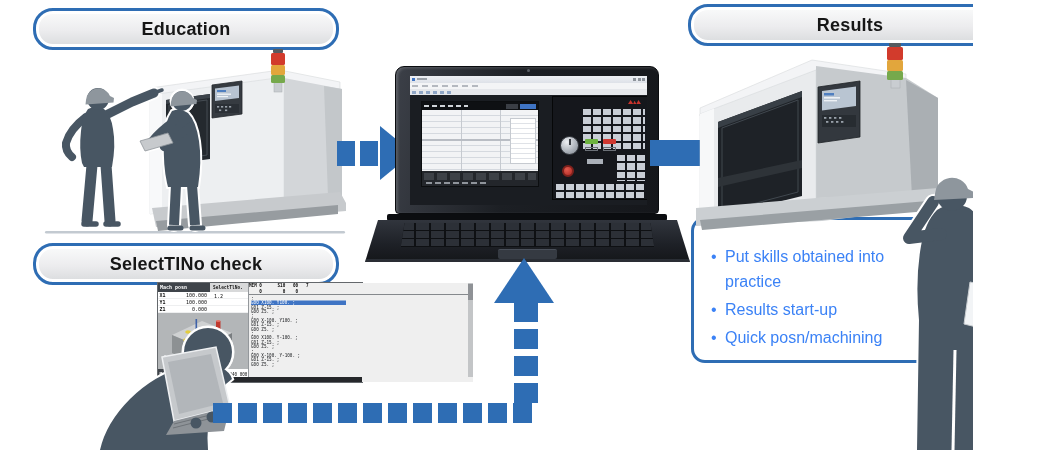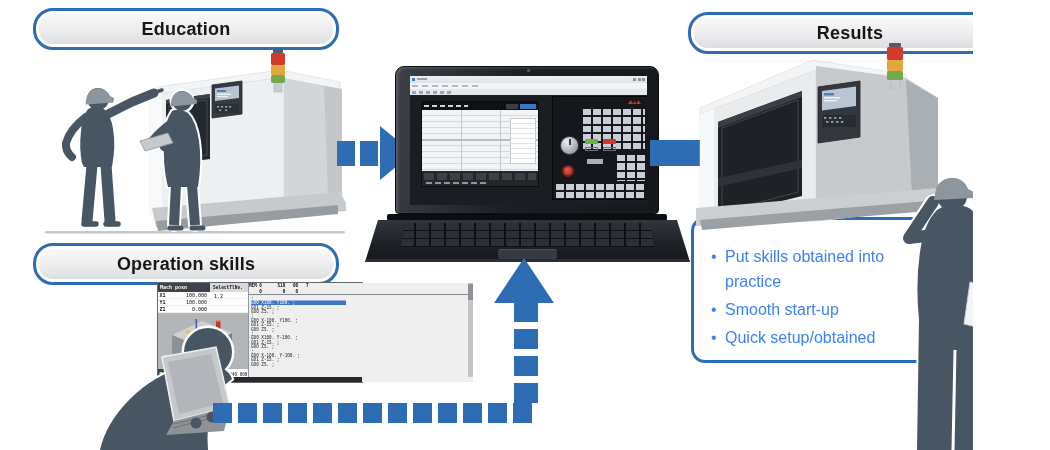--- a/index.html
+++ b/index.html
@@ -5,21 +5,21 @@
   html,body{margin:0;padding:0;background:#fff;}
   .canvas{position:relative;width:973px;height:450px;background:#ffffff;overflow:hidden;
           font-family:"Liberation Sans",sans-serif;}
   
   .pill{position:absolute;height:36px;border:3px solid #2e6db4;border-radius:20px;
         background:linear-gradient(180deg,#fafbfb 0%,#ececee 55%,#d9dbdd 100%);
         box-shadow:inset 0 0 0 3px #ffffff;
         display:flex;align-items:center;justify-content:center;
         font-size:18px;font-weight:700;color:#161616;letter-spacing:.2px;}
   .pill-edu{left:33px;top:8px;width:300px;}
-  .pill-res{left:688px;top:12px;width:318px;}
+  .pill-res{left:688px;top:4px;width:318px;}
   .pill-opc{left:33px;top:243px;width:300px;}
   
   .blue{background:#2e6db4;}
   .a1s{position:absolute;width:18px;height:25px;}
   .a1s1{left:337px;top:141px;} .a1s2{left:360px;top:141px;}
   .a1tri{position:absolute;left:380px;top:126px;width:0;height:0;
          border-top:27px solid transparent;border-bottom:27px solid transparent;
          border-left:33px solid #2e6db4;}
   .arrow2{position:absolute;left:650px;top:122px;}
   .dash-h{position:absolute;left:213px;top:403px;width:319px;height:20px;
@@ -154,21 +154,21 @@
 
 <div class="canvas">
 
   <div class="pill pill-edu">
     <span>Education</span>
   </div>
   <div class="pill pill-res">
     <span>Results</span>
   </div>
   <div class="pill pill-opc">
-    <span>Operation skills</span>
+    <span>SelectTlNo check</span>
   </div>
 
   <svg class="svg-abs" style="left:40px;top:45px" width="310" height="195" viewBox="0 0 310 195">
     <g>
       <polygon points="110,43 240,25 300,37 300,45 244,35 110,51" fill="#f3f4f6" stroke="#d7dadc" stroke-width="0.6"></polygon>
       <polygon points="244,33 302,44 302,152 244,153" fill="#d3d6d9"></polygon>
       <polygon points="284,41 302,44 302,152 288,152" fill="#c3c7ca"></polygon>
       <polygon points="110,50 244,32 244,153 110,169" fill="#edeff1" stroke="#d3d6d9" stroke-width="0.5"></polygon>
       <polygon points="110,50 122,48.5 122,167 110,169" fill="#f8f9fa"></polygon>
       <polygon points="126,55 170,49 170,114 126,120" fill="#24292e"></polygon>
@@ -293,22 +293,22 @@
     </div>
   </div>
 
   <svg class="arrow2" width="98" height="62" viewBox="0 0 98 62">
     <polygon points="0,18 62,18 62,1 96,31 62,61 62,44 0,44" fill="#2e6db4"></polygon>
   </svg>
 
   <div class="results-box">
     <div class="bullets">
         <div class="bullet">Put skills obtained into practice</div>
-        <div class="bullet">Smooth start-up</div>
-        <div class="bullet">Quick setup/obtained</div>
+        <div class="bullet">Results start-up</div>
+        <div class="bullet">Quick posn/machining</div>
       </div>
   </div>
 
   <svg class="svg-abs" style="left:690px;top:40px" width="256" height="198" viewBox="0 0 256 198">
     <g>
       <polygon points="10,68 122,20 216,34 216,42 128,30 10,76" fill="#f3f4f6" stroke="#d7dadc" stroke-width="0.6"></polygon>
       <polygon points="126,26 216,38 248,58 248,156 126,158" fill="#c6cacd"></polygon>
       <polygon points="216,40 248,58 248,156 222,157" fill="#aaafb3"></polygon>
       <polygon points="10,74 126,30 126,160 10,184" fill="#e9ebed" stroke="#d3d6d9" stroke-width="0.5"></polygon>
       <polygon points="10,74 24,68.5 24,181 10,184" fill="#f7f8f9"></polygon>

